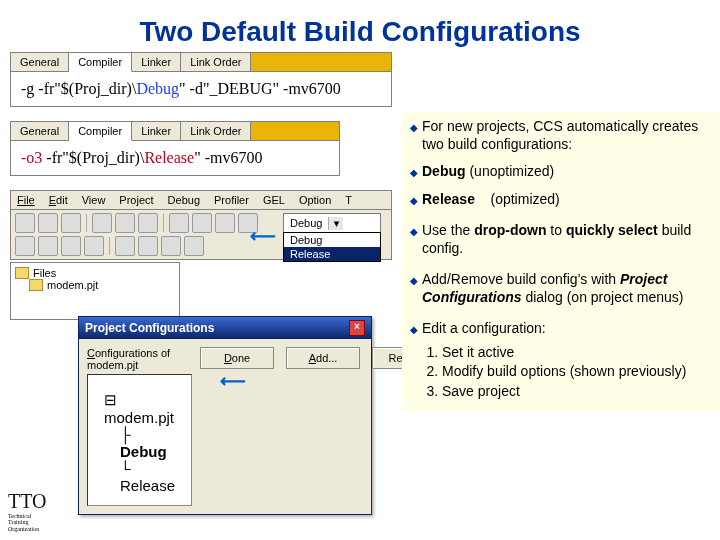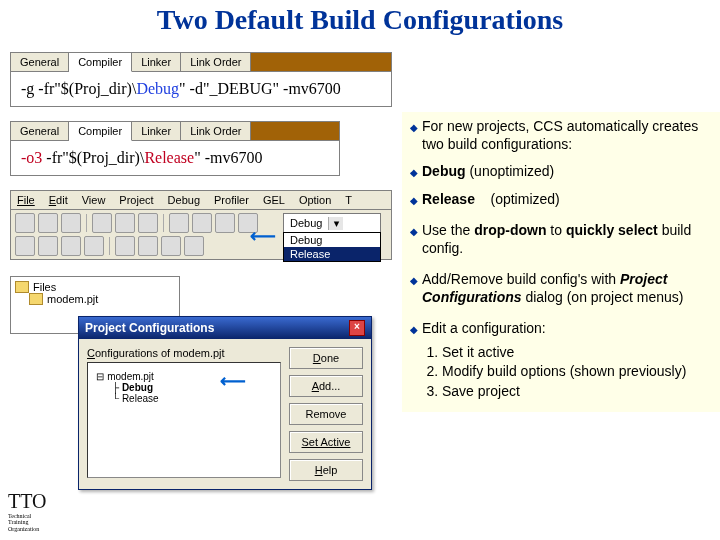--- a/index.html
+++ b/index.html
@@ -1,25 +1,25 @@
 <!DOCTYPE html>
 <html><head>
 <meta charset="utf-8">
 <style>
   html,body{margin:0;padding:0;font-family:Arial,Helvetica,sans-serif;background:#fff;color:#000}
   .slide{width:720px;height:540px;position:relative;box-sizing:border-box;overflow:hidden}
-  .title{color:#003399;font-weight:bold;font-size:28px;text-align:center;padding:4px 0 8px;font-family:Liberation Serif, serif}
+  .title{color:#003399;font-weight:bold;font-size:28px;text-align:center;padding:16px 0 8px;font-family:Liberation Sans, sans-serif}
   .left-col{position:absolute;left:10px;top:52px;width:390px}
   .right-col{position:absolute;left:402px;top:112px;width:308px;background:#ffffe8;font-size:14px;line-height:1.25;padding:6px 6px 10px 6px}
   .right-col .blt{color:#003399;font-size:10px;position:absolute;margin-left:-12px;margin-top:4px}
   .right-col p{margin:0 0 10px 14px;position:relative}
   .right-col ol{margin:6px 0 0 34px;padding:0}
   .right-col ol li{margin:0 0 2px 0;font-size:14px}
 
-  .tabs{display:flex;background:#a16207;border:1px solid #808080;border-bottom:none;font-size:11px}
+  .tabs{display:flex;background:#eab308;border:1px solid #808080;border-bottom:none;font-size:11px}
   .tab{padding:3px 9px;border-right:1px solid #808080;background:#ece9d8}
   .tab.active{background:#fff;font-weight:normal;border-bottom:1px solid #fff;margin-bottom:-1px}
   .pane{border:1px solid #808080;background:#fff;padding:8px 10px;font-family:'Times New Roman',serif;font-size:16px}
   .pane .kw-blue{color:#2040e0}
   .pane .kw-red{color:#c00020}
   .group1{margin-bottom:14px}
 
   .menubar{display:flex;gap:14px;background:#ece9d8;border:1px solid #808080;font-size:11px;padding:3px 6px;margin-top:6px}
   .menubar span{white-space:nowrap}
   .menubar span u{}
@@ -31,34 +31,34 @@
   .tb-dd{display:inline-flex;align-items:center;background:#fff;border:1px solid #7a7a7a;font-size:11px;height:18px}
   .tb-dd .v{padding:0 6px}
   .tb-dd .ar{width:14px;text-align:center;border-left:1px solid #aaa;background:#e6e6e6}
 
   .dd-open{position:relative;margin-left:auto;margin-right:6px}
   .dd-list{position:absolute;top:19px;left:0;background:#fff;border:1px solid #000;font-size:11px;width:96px;z-index:5}
   .dd-list div{padding:1px 6px}
   .dd-list .sel{background:#0a246a;color:#fff}
   .arrow{position:absolute;left:250px;top:225px;color:#0060d0;font-size:18px;font-weight:bold;z-index:6}
 
-  .projtree{background:#fff;border:1px solid #808080;width:160px;height:48px;font-size:11px;padding:4px;margin-top:16px}
+  .projtree{background:#fff;border:1px solid #808080;width:160px;height:48px;font-size:11px;padding:4px;margin-top:2px}
   .projtree .row{display:flex;align-items:center;gap:4px}
   .folder{width:12px;height:10px;background:#f5d76e;border:1px solid #b08b2d;display:inline-block}
 
   .dialog{position:absolute;left:78px;top:316px;width:292px;background:#ece9d8;border:1px solid #0a246a;box-shadow:2px 2px 3px rgba(0,0,0,.3);font-family:Tahoma,Arial,sans-serif}
   .dlg-title{background:linear-gradient(#3a6ad0,#0a246a);color:#fff;font-size:12px;font-weight:bold;padding:3px 6px;display:flex;justify-content:space-between;align-items:center}
   .dlg-close{width:14px;height:14px;background:#d44;border:1px solid #800;color:#fff;font-size:10px;line-height:12px;text-align:center}
   .dlg-body{padding:8px;display:flex;gap:8px}
   .dlg-left{flex:1}
   .dlg-lbl{font-size:11px;margin-bottom:3px}
-  .dlg-tree{background:#fff;border:1px inset #888;height:98px;font-size:10px;padding:8px}
+  .dlg-tree{background:#fff;border:1px inset #888;height:98px;font-size:15px;padding:16px}
   .dlg-tree .node{margin-left:0}
   .dlg-tree .child{margin-left:16px}
-  .dlg-btns{display:flex;flex-direction:column;gap:6px}
+  .dlg-btns{display:flex;flex-direction:row;gap:12px}
   .winbtn{width:74px;height:22px;font-size:11px;background:#ece9d8;border:1px solid #888;box-shadow:inset 1px 1px #fff;text-align:center}
   .winbtn u{text-decoration:underline}
 
   .dlg-arrow{position:absolute;left:220px;top:370px;color:#0060d0;font-size:18px;font-weight:bold;z-index:9}
 
   .tto{position:absolute;left:8px;bottom:8px;font-family:'Times New Roman',serif}
   .tto .lg{font-size:20px;color:#111}
   .tto .sm{font-size:6px;line-height:1.05}
   b{font-weight:bold}
   i.kw{font-style:italic;font-weight:bold}

